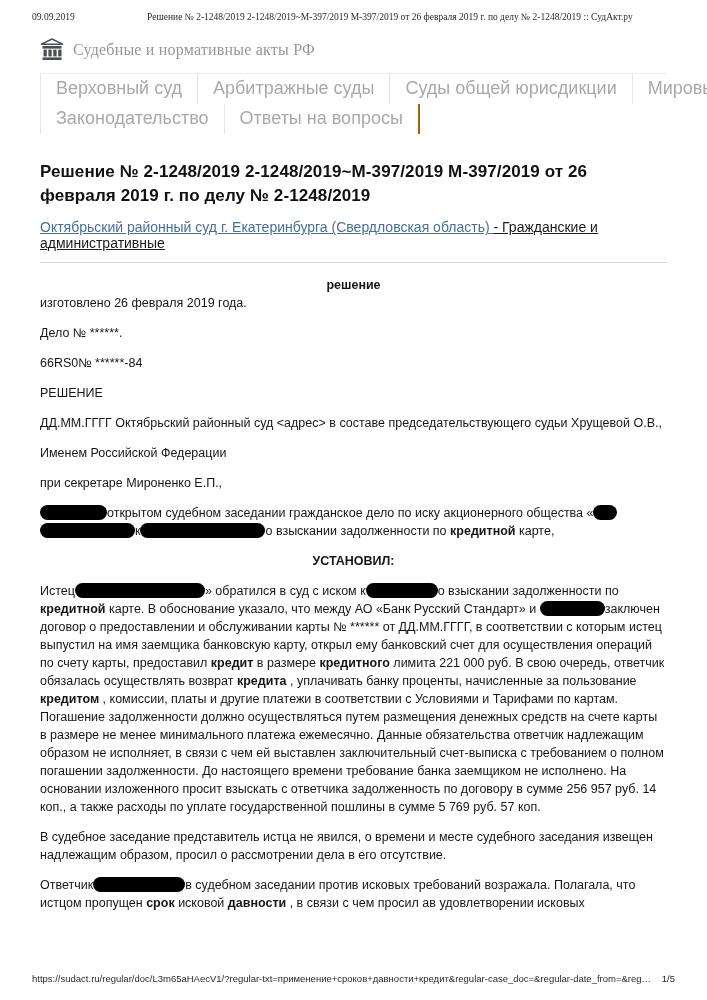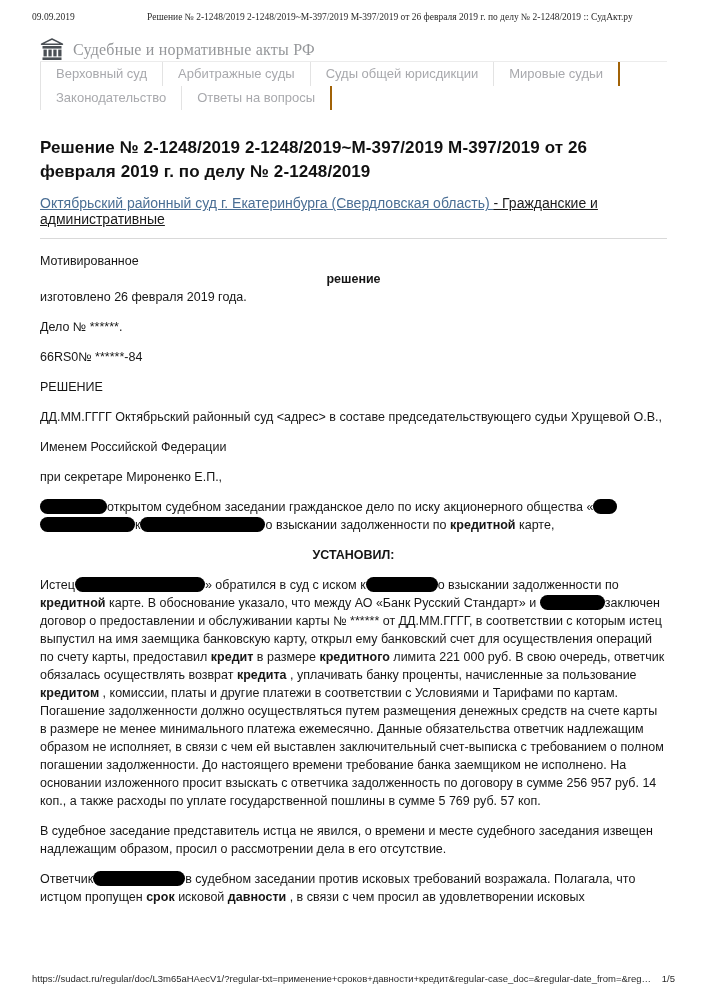--- a/index.html
+++ b/index.html
@@ -29,21 +29,21 @@
   .page { margin: 0 40px; }
   .logo-row {
     margin-top: 38px;
     display: flex; align-items: center; gap: 9px;
   }
   .logo-icon { width: 24px; height: 23px; flex: 0 0 auto; }
   .logo-text {
     font-family: "Liberation Serif", serif;
     font-size: 16px; color: #95979a; letter-spacing: 0.2px;
   }
-  .nav { border-top: 1px solid #ececec; font-size: 13px; color: #a8a9ad; }
+  .nav { margin-top: 12px; border-top: 1px solid #ececec; font-size: 18px; color: #a8a9ad; }
   .nav-row { display: flex; }
   .nav-item {
     padding: 4px 15px 5px 15px;
     border-left: 1px solid #e3e3e3;
     cursor: pointer;
     white-space: nowrap;
   }
   .nav-item.last { border-right: 2px solid #a16207; }
   
   .doc-title {
@@ -102,21 +102,20 @@
       </div>
   </div>
 
   <h1 class="doc-title">Решение № 2-1248/2019 2-1248/2019~М-397/2019 М-397/2019 от 26 февраля 2019 г. по делу № 2-1248/2019</h1>
   <div class="doc-meta">
     <a class="court-link">Октябрьский районный суд г. Екатеринбурга (Свердловская область) </a><span>- Гражданские и административные</span>
   </div>
   <hr class="doc-divider">
 
   <div class="doc-body" id="doc-body">
-      <div class="para"><span>Мотивированное</span></div>
       <div class="para center"><b>решение</b></div>
       <div class="para"><span>изготовлено 26 февраля 2019 года.</span></div>
       <div class="para gap"><span>Дело № ******.</span></div>
       <div class="para gap"><span>66RS0№ ******-84</span></div>
       <div class="para gap"><span>РЕШЕНИЕ</span></div>
       <div class="para gap"><span>ДД.ММ.ГГГГ Октябрьский районный суд &lt;адрес&gt; в составе председательствующего судьи Хрущевой О.В.,</span></div>
       <div class="para gap"><span>Именем Российской Федерации</span></div>
       <div class="para gap"><span>при секретаре Мироненко Е.П.,</span></div>
       <div class="para gap"><span class="redacted" style="width: 67px;"></span><span>открытом судебном заседании гражданское дело по иску акционерного общества «</span><span class="redacted" style="width: 24px;"></span><span class="redacted" style="width: 95px;"></span><span>к</span><span class="redacted" style="width: 125px;"></span><span>о взыскании задолженности по </span><b>кредитной</b><span> карте,</span></div>
       <div class="para gap center"><b>УСТАНОВИЛ:</b></div>

